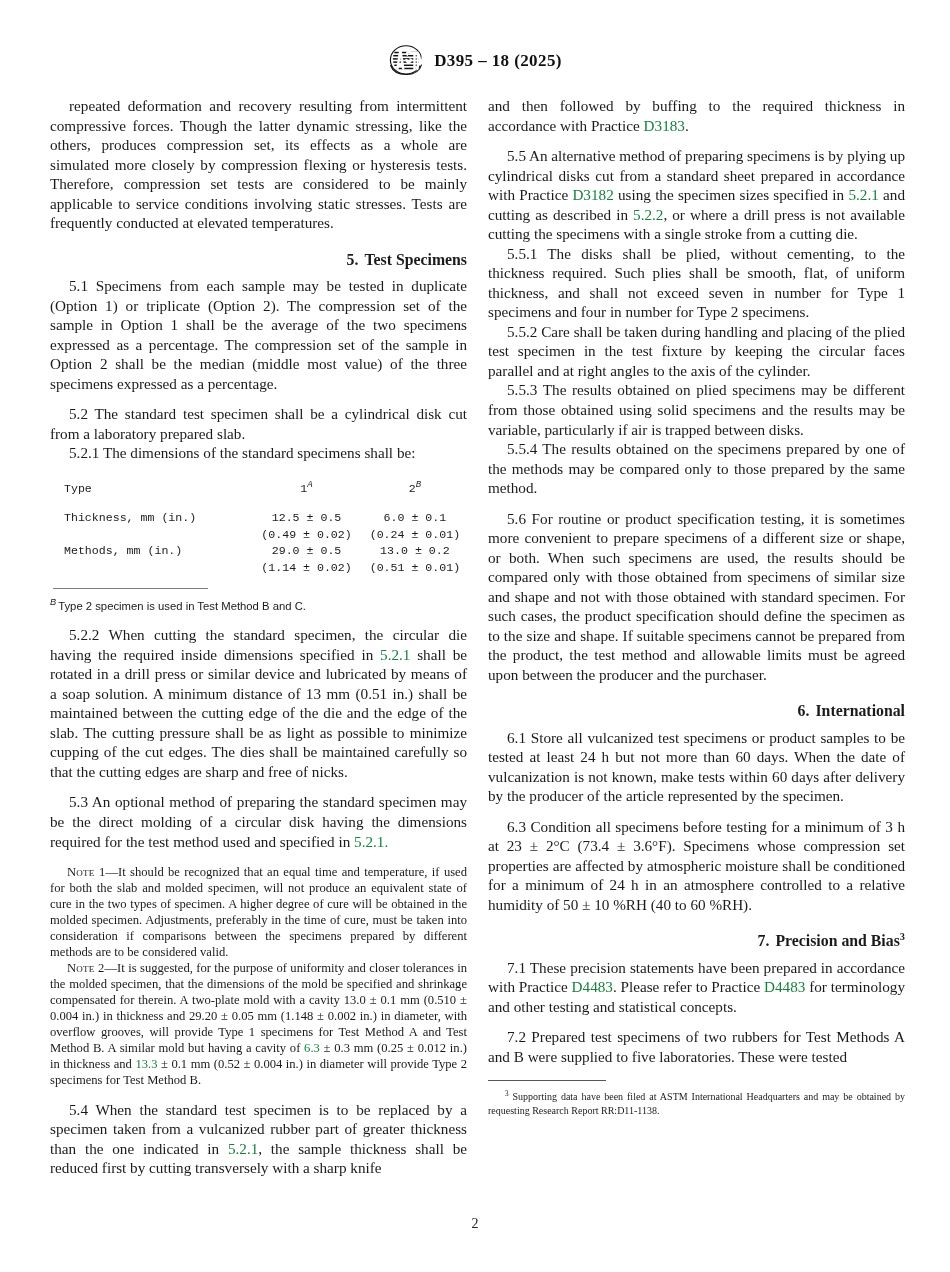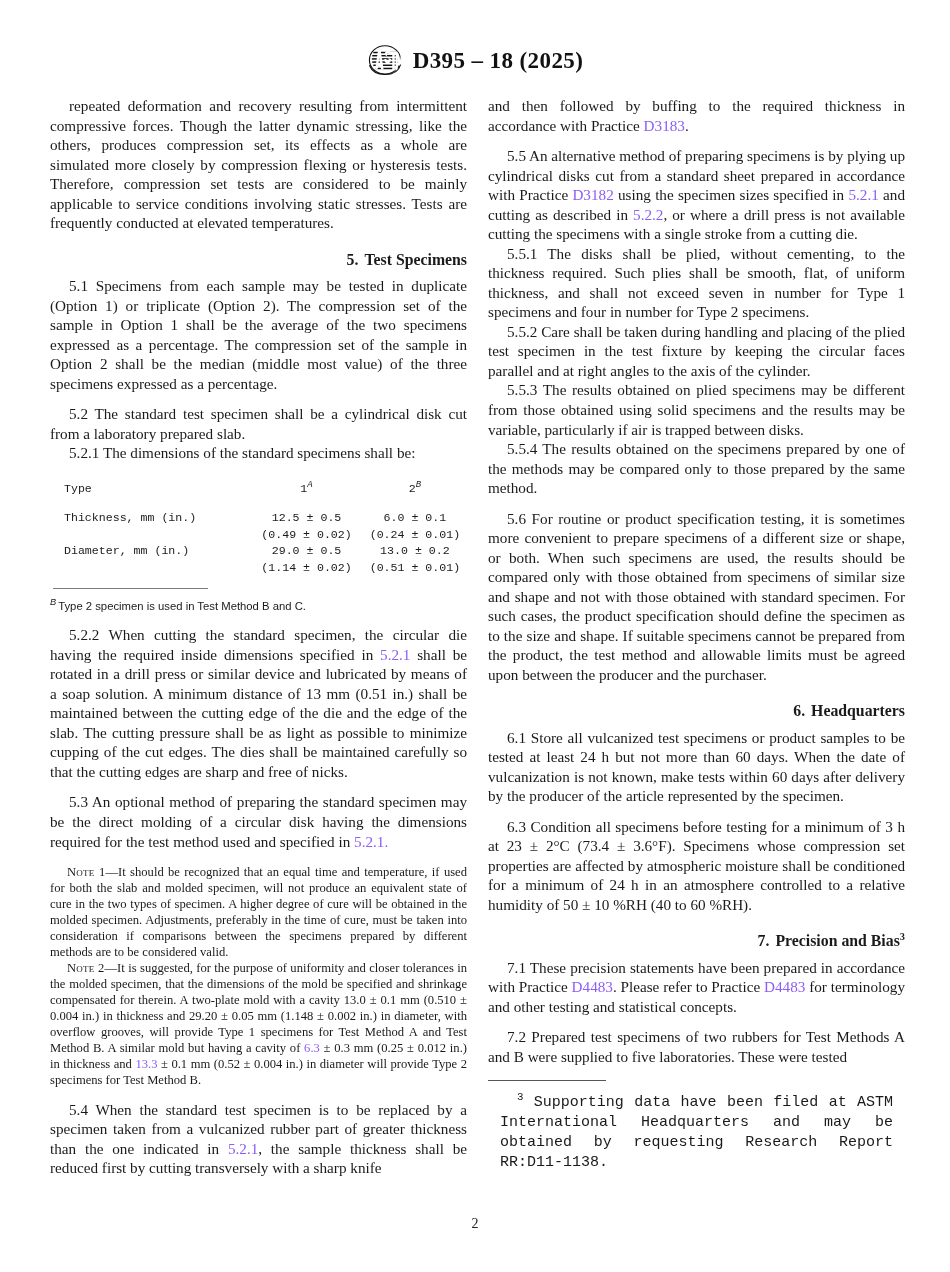--- a/index.html
+++ b/index.html
@@ -34,21 +34,21 @@
     gap: 10px;
   }
   .astm-logo {
     width: 36px;
     height: 34px;
     display: block;
   }
   .header-title {
     font-family: "Liberation Serif", "DejaVu Serif", serif;
     font-weight: bold;
-    font-size: 23px;
+    font-size: 17px;
     letter-spacing: 0.4px;
     color: #111;
     white-space: nowrap;
   }
 
   
   .col {
     position: absolute;
     top: 96px;
     width: 417px;
@@ -79,21 +79,21 @@
     font-family: "Liberation Serif", "DejaVu Serif", serif;
     font-size: 15.8px;
     font-weight: bold;
     margin: 17px 0 6px 0;
     text-align: right;
     text-indent: 0;
   }
   h2.section .sec-num { margin-right: 6px; }
 
   a.xref, .xref {
-    color: #8b5cf6;
+    color: #15803d;
     text-decoration: none;
   }
 
   sup { font-size: 0.66em; line-height: 0; vertical-align: super; }
 
   
   .spec-table {
     margin: 18px 0 0 0;
     width: 417px;
     font-family: Liberation Mono, monospace;
@@ -147,26 +147,25 @@
   }
 
   
   .footnote-rule {
     width: 118px;
     height: 1px;
     background: #555;
     margin: 14px 0 9px 0;
   }
   .footnote {
-    font-size: 15px;
+    font-size: 10px;
     line-height: 1.32;
     text-align: justify;
     text-indent: 17px;
-    margin: 12px;
-    font-family: Liberation Mono, monospace;
+    margin: 0;
   }
   .footnote sup { font-size: 0.72em; }
 
   
   .page-number {
     position: absolute;
     left: 0;
     top: 1216px;
     width: 950px;
     text-align: center;
@@ -228,21 +227,21 @@
           <td class="c1">12.5 ± 0.5</td>
           <td class="c2">6.0 ± 0.1</td>
         </tr>
         <tr>
           <td class="lbl"></td>
           <td class="c1">(0.49 ± 0.02)</td>
           <td class="c2">(0.24 ± 0.01)</td>
         </tr>
 
         <tr>
-          <td class="lbl">Diameter, mm (in.)</td>
+          <td class="lbl">Methods, mm (in.)</td>
           <td class="c1">29.0 ± 0.5</td>
           <td class="c2">13.0 ± 0.2</td>
         </tr>
         <tr>
           <td class="lbl"></td>
           <td class="c1">(1.14 ± 0.02)</td>
           <td class="c2">(0.51 ± 0.01)</td>
         </tr>
       </tbody>
     </table>
@@ -272,21 +271,21 @@
     <p class="body gap"><span>5.5  An alternative method of preparing specimens is by plying up cylindrical disks cut from a standard sheet prepared in accordance with Practice </span><a class="xref" href="#">D3182</a><span> using the specimen sizes specified in </span><a class="xref" href="#">5.2.1</a><span> and cutting as described in </span><a class="xref" href="#">5.2.2</a><span>, or where a drill press is not available cutting the specimens with a single stroke from a cutting die.</span></p>
 
     <p class="body">5.5.1  The disks shall be plied, without cementing, to the thickness required. Such plies shall be smooth, flat, of uniform thickness, and shall not exceed seven in number for Type 1 specimens and four in number for Type 2 specimens.</p>
     <p class="body">5.5.2  Care shall be taken during handling and placing of the plied test specimen in the test fixture by keeping the circular faces parallel and at right angles to the axis of the cylinder.</p>
     <p class="body">5.5.3  The results obtained on plied specimens may be different from those obtained using solid specimens and the results may be variable, particularly if air is trapped between disks.</p>
     <p class="body">5.5.4  The results obtained on the specimens prepared by one of the methods may be compared only to those prepared by the same method.</p>
 
     <p class="body gap">5.6  For routine or product specification testing, it is sometimes more convenient to prepare specimens of a different size or shape, or both. When such specimens are used, the results should be compared only with those obtained from specimens of similar size and shape and not with those obtained with standard specimen. For such cases, the product specification should define the specimen as to the size and shape. If suitable specimens cannot be prepared from the product, the test method and allowable limits must be agreed upon between the producer and the purchaser.</p>
 
     <h2 class="section">
-      <span class="sec-num">6.</span><span>Headquarters</span>
+      <span class="sec-num">6.</span><span>International</span>
     </h2>
 
     <p class="body">6.1  Store all vulcanized test specimens or product samples to be tested at least 24 h but not more than 60 days. When the date of vulcanization is not known, make tests within 60 days after delivery by the producer of the article represented by the specimen.</p>
     <p class="body gap">6.3  Condition all specimens before testing for a minimum of 3 h at 23 ± 2°C (73.4 ± 3.6°F). Specimens whose compression set properties are affected by atmospheric moisture shall be conditioned for a minimum of 24 h in an atmosphere controlled to a relative humidity of 50 ± 10 %RH (40 to 60 %RH).</p>
 
     <h2 class="section">
       <span class="sec-num">7.</span><span>Precision and Bias</span><sup>3</sup>
     </h2>
 
     <p class="body"><span>7.1  These precision statements have been prepared in accordance with Practice </span><a class="xref" href="#">D4483</a><span>. Please refer to Practice </span><a class="xref" href="#">D4483</a><span> for terminology and other testing and statistical concepts.</span></p>

